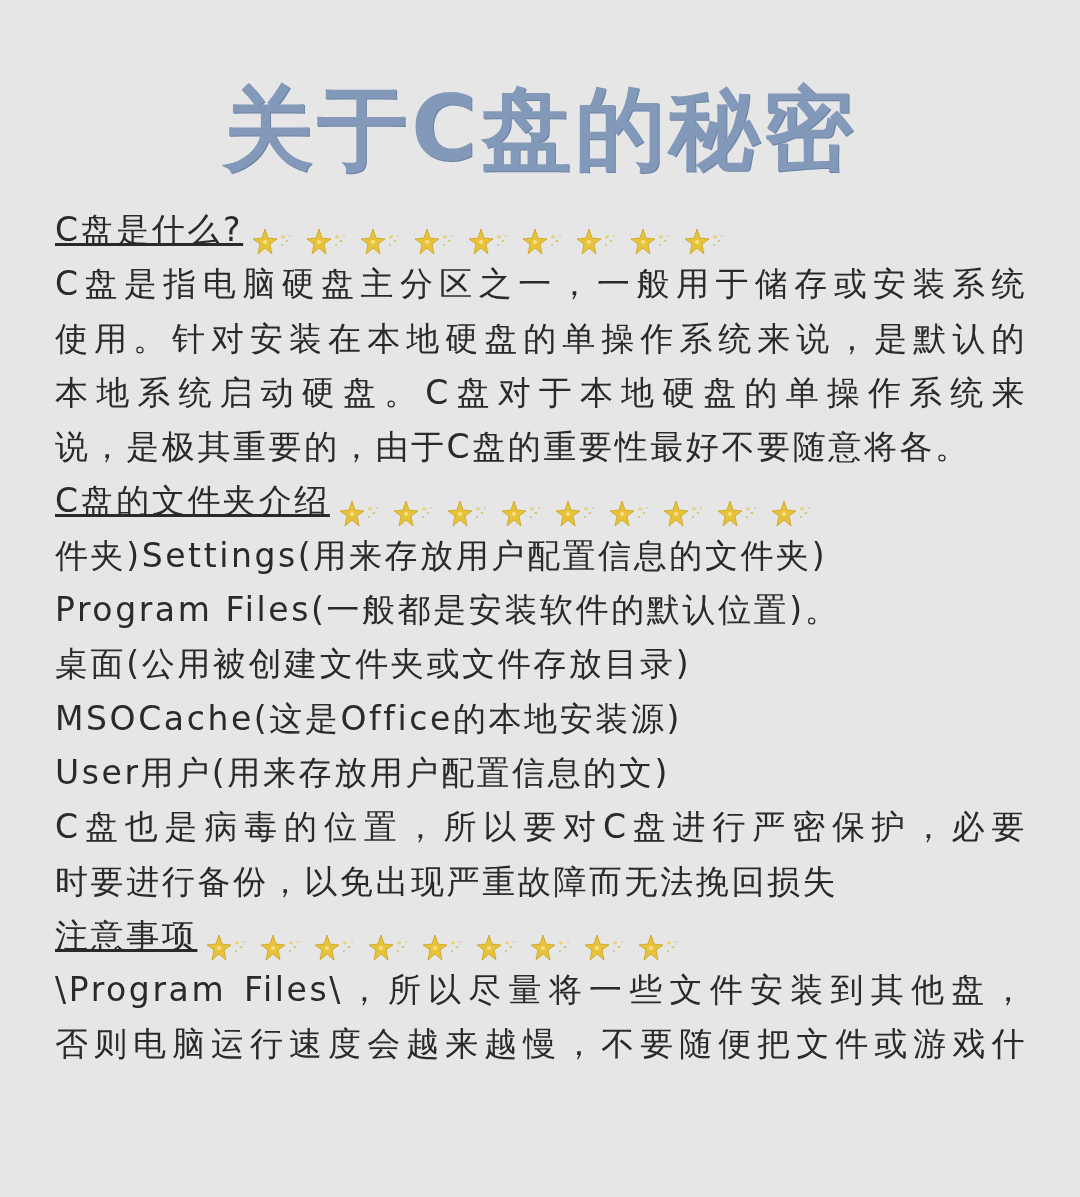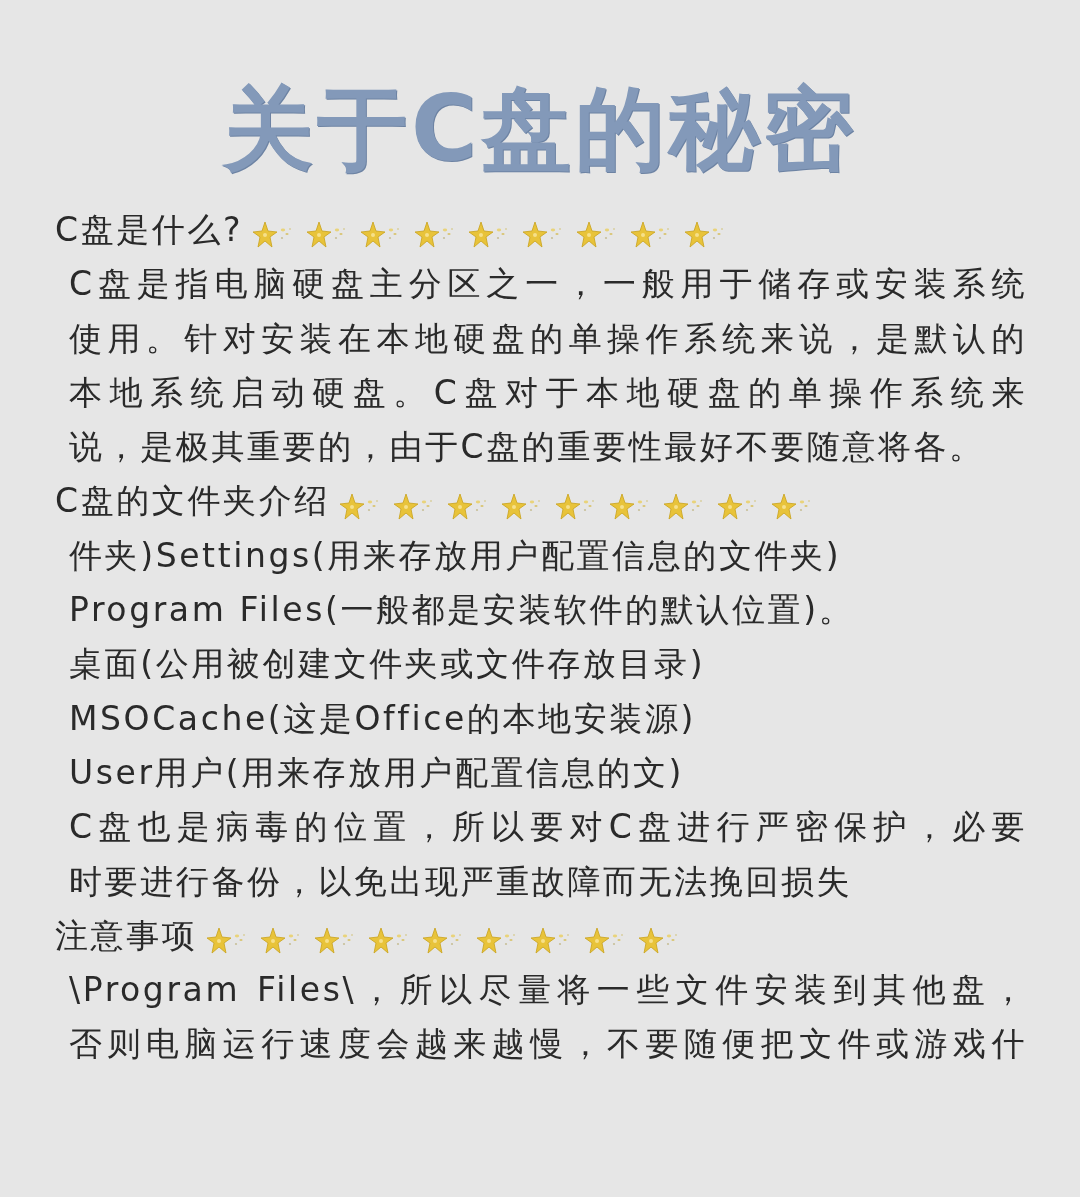--- a/index.html
+++ b/index.html
@@ -35,32 +35,32 @@
       width: 972px;
       color: #2a2a2a;
       font-size: 33px;
       line-height: 54.3px;
       letter-spacing: 2.6px;
     }
     .line {
       display: block;
       white-space: nowrap;
       height: 54.3px;
-      margin-left: 14px;
     }
     .line.justify {
       text-align: justify;
       text-align-last: justify;
       white-space: normal;
     }
     .heading {
       display: flex;
-      align-items: center;
+      align-items: flex-end;
       height: 54.3px;
       white-space: nowrap;
+      text-decoration: underline;
     }
     .stars {
       display: inline-flex;
       align-items: center;
       margin-left: 6px;
       margin-top: 10px;
     }
     .star-unit {
       display: inline-flex;
       align-items: center;

